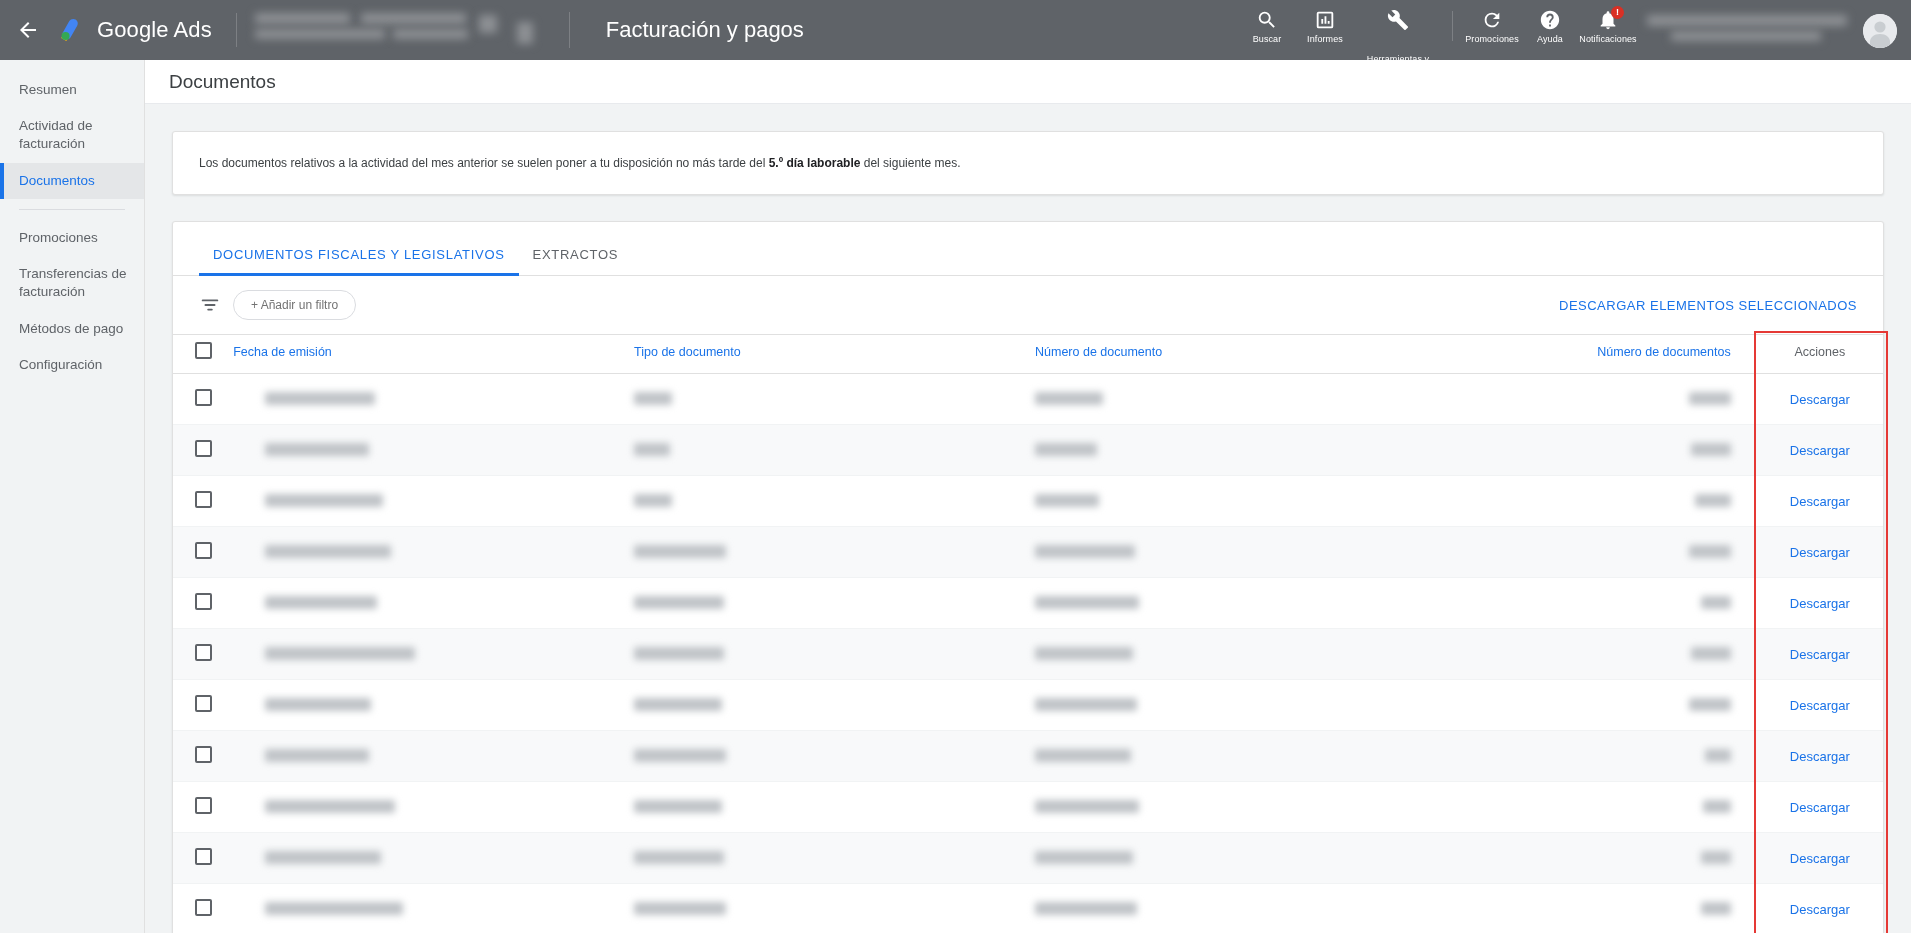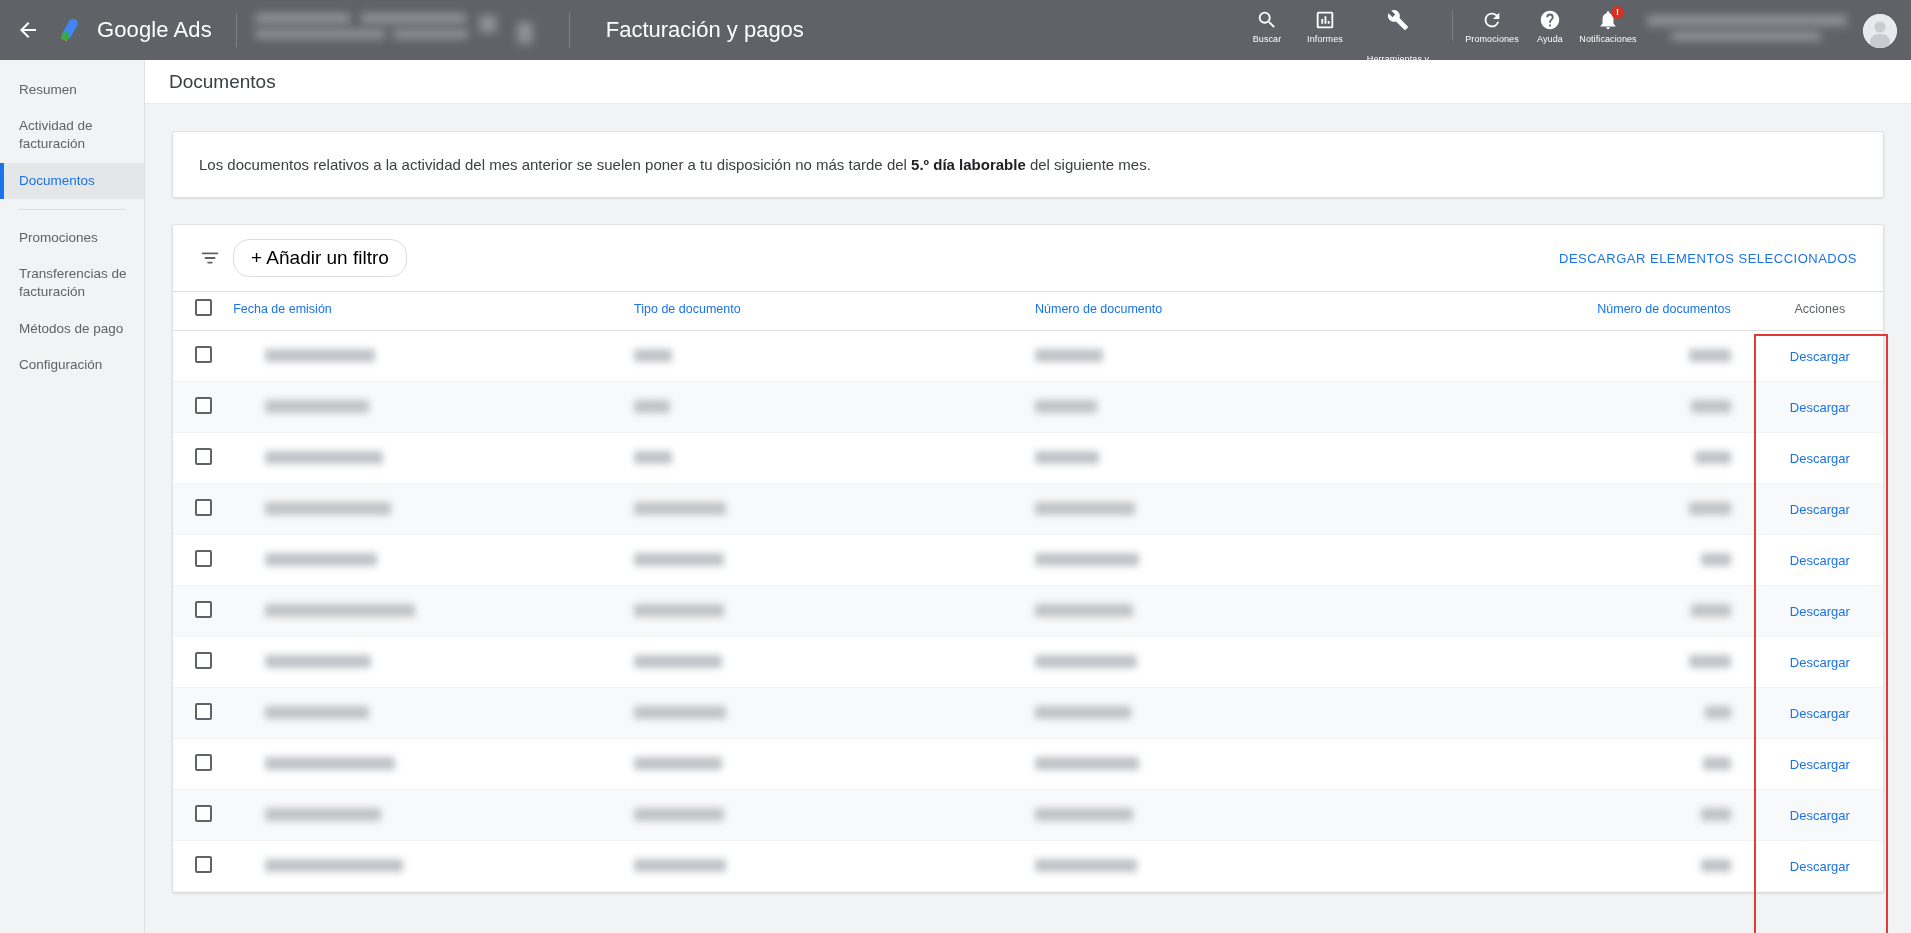--- a/index.html
+++ b/index.html
@@ -150,21 +150,21 @@
     margin: 0; font-size: 19px; font-weight: normal; color: #3c4043;
   }
 
   .card {
     background: #fff;
     margin: 27px 27px 0 27px;
     border: 1px solid #e0e0e0;
     border-radius: 3px;
     box-shadow: 0 1px 2px rgba(60,64,67,.12);
   }
-  .banner { padding: 24px 26px; font-size: 15px; color: #3c4043; }
+  .banner { padding: 24px 26px; font-size: 12px; color: #3c4043; }
   .banner b { font-weight: bold; color: #202124; }
 
   .table-card { margin-top: 26px; padding-bottom: 0; position: relative; }
 
   .tabs {
     display: flex; align-items: flex-end;
     border-bottom: 1px solid #e0e0e0;
     padding: 0 26px;
     height: 54px;
   }
@@ -186,23 +186,23 @@
     position: relative;
   }
   .filter-icon { width: 22px; height: 22px; cursor: pointer; }
   .filter-icon svg { width: 22px; height: 22px; fill: #5f6368; }
   .chip {
     background: #4285f4; color: #fff;
     border-radius: 16px; padding: 7px 18px;
     font-size: 13.5px; cursor: pointer; white-space: nowrap;
   }
   .chip-add {
-    border: 1px solid #dadce0; color: #000000; background: #fff;
+    border: 1px solid #dadce0; color: #737373; background: #fff;
     border-radius: 16px; padding: 7px 17px;
-    font-size: 19px; cursor: pointer; white-space: nowrap;
+    font-size: 12px; cursor: pointer; white-space: nowrap;
   }
   .dl-selected {
     margin-left: auto; color: #1a73e8;
     font-size: 13px; letter-spacing: .5px;
     cursor: pointer; white-space: nowrap;
   }
 
   
   table.doc-table {
     width: 100%; border-collapse: collapse; table-layout: fixed;
@@ -382,20 +382,28 @@
   </div>
 
   <div class="card banner-card">
     <div class="banner">
       <span>Los documentos relativos a la actividad del mes anterior se suelen poner a tu disposición no más tarde del </span><b>5.º día laborable</b><span> del siguiente mes.</span>
     </div>
   </div>
 
   <div class="card table-card">
 
+    <div class="tabs">
+      <div class="tab active">
+        <span>DOCUMENTOS FISCALES Y LEGISLATIVOS</span>
+      </div>
+      <div class="tab">
+        <span>EXTRACTOS</span>
+      </div>
+    </div>
 
     <div class="filter-row">
       <span class="filter-icon">
         <svg viewBox="0 0 24 24">
           <rect x="3" y="6" width="18" height="2" rx="1"></rect>
           <rect x="6" y="11" width="12" height="2" rx="1"></rect>
           <rect x="9" y="16" width="6" height="2" rx="1"></rect>
         </svg>
       </span>
       <span class="chip-add">+ Añadir un filtro</span>

